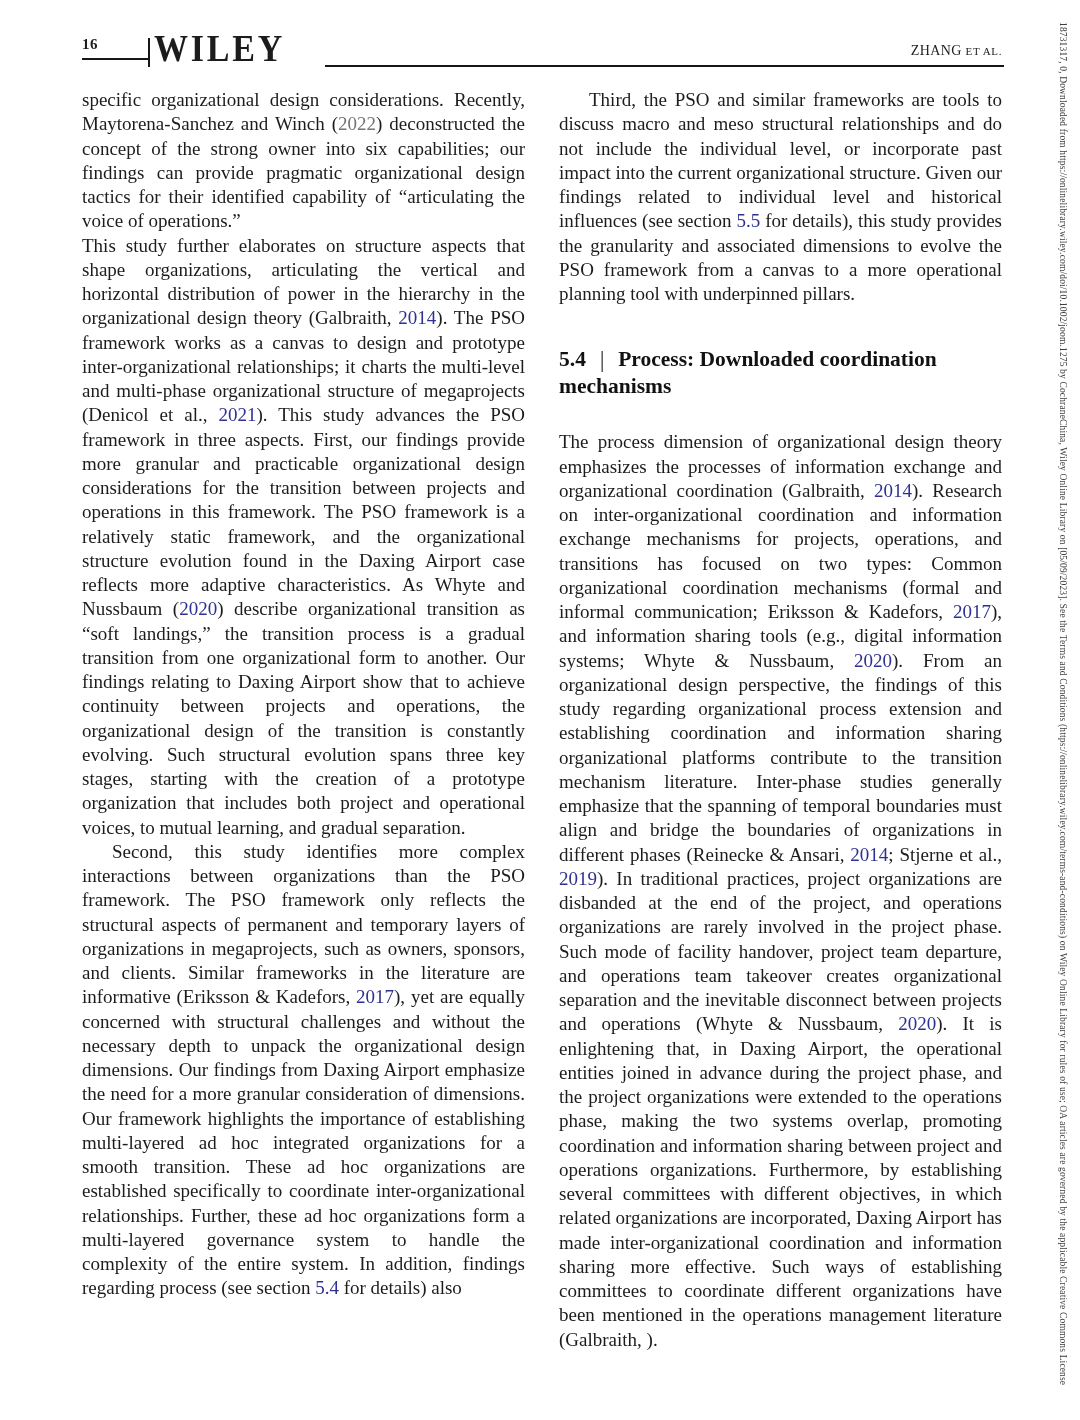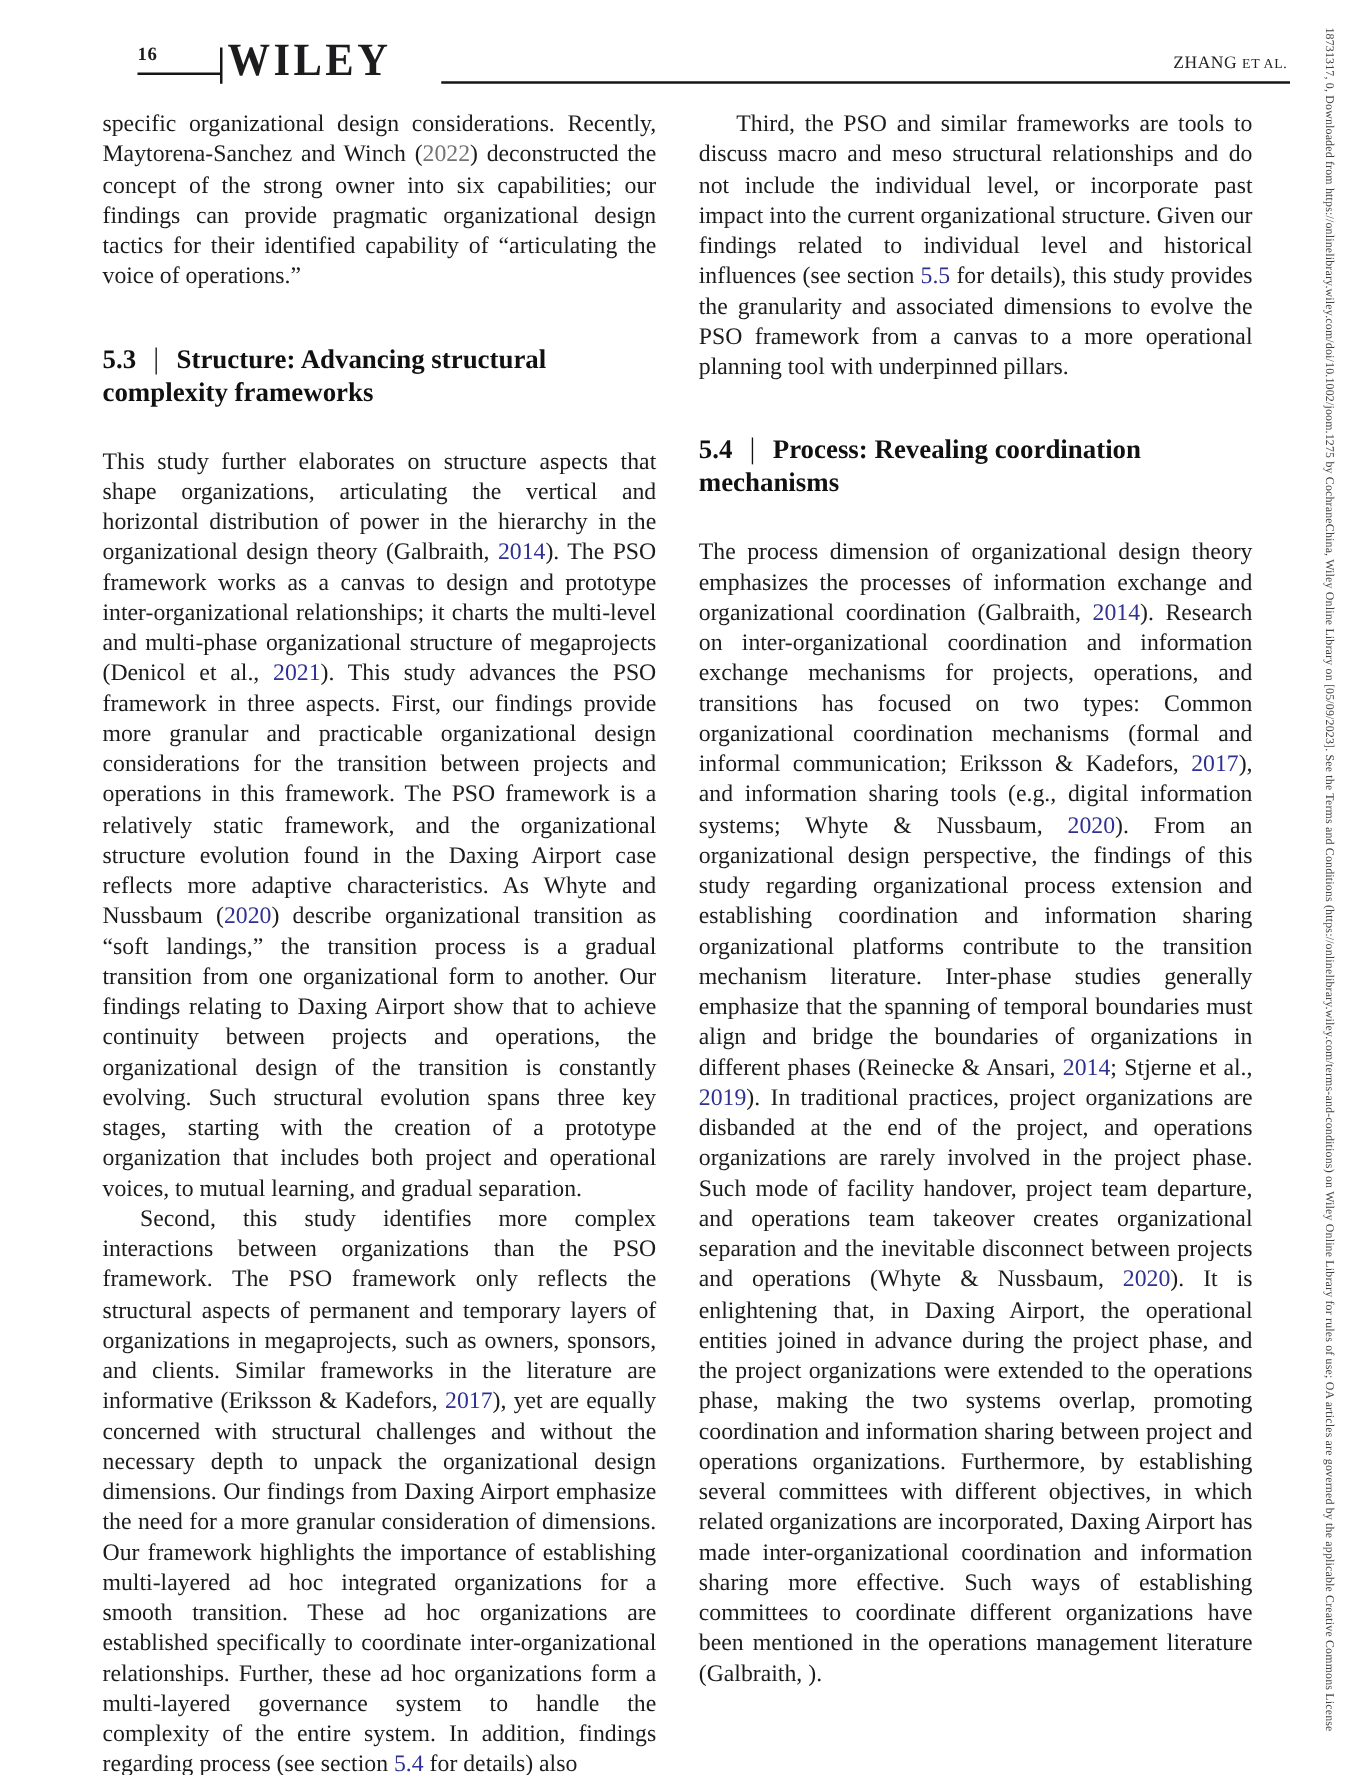--- a/index.html
+++ b/index.html
@@ -7,21 +7,21 @@
   .page {
     position: relative;
     width: 1080px;
     height: 1420px;
     background: #ffffff;
     font-family: "Liberation Serif", serif;
     color: #1c1c1e;
     overflow: hidden;
   }
   
-  .header { position: absolute; top: 30px; left: 82px; width: 922px; height: 42px; margin-left: 28px; }
+  .header { position: absolute; top: 30px; left: 82px; width: 922px; height: 42px; }
   .page-number {
     position: absolute; left: 0; top: 6px;
     font-size: 15px; font-weight: bold; letter-spacing: 0.5px;
   }
   .pn-underline { position: absolute; left: 0; top: 28px; width: 66px; border-top: 2px solid #161616; }
   .brand-tick { position: absolute; left: 66px; top: 8px; height: 29px; border-left: 2px solid #161616; }
   .brand {
     position: absolute; left: 72px; top: -3px;
     font-size: 37px; font-weight: bold; letter-spacing: 3px;
     font-family: "Liberation Serif", serif;
@@ -71,26 +71,25 @@
     <span class="pn-underline"></span>
     <span class="brand-tick"></span>
     <span class="brand">WILEY</span>
     <span class="header-rule"></span>
     <span class="running-head"><span>ZHANG</span> <span class="suffix">ET AL.</span></span>
   </div>
 
   <div class="content">
     <div class="column" id="col-left">
         <p class="">specific organizational design considerations. Recently, Maytorena-Sanchez and Winch (<a class="cite" style="color: #737373;">2022</a>) deconstructed the concept of the strong owner into six capabilities; our findings can provide pragmatic organizational design tactics for their identified capability of “articulating the voice of operations.”</p>
-        <h2 class="section-heading"><span class="sec-num">5.3</span><span class="sec-sep">|</span><span>Structure: Advancing structural complexity frameworks</span></h2>
         <p class="">This study further elaborates on structure aspects that shape organizations, articulating the vertical and horizontal distribution of power in the hierarchy in the organizational design theory (Galbraith, <a class="cite" style="color: rgb(46, 49, 146);">2014</a>). The PSO framework works as a canvas to design and prototype inter-organizational relationships; it charts the multi-level and multi-phase organizational structure of megaprojects (Denicol et al., <a class="cite" style="color: rgb(46, 49, 146);">2021</a>). This study advances the PSO framework in three aspects. First, our findings provide more granular and practicable organizational design considerations for the transition between projects and operations in this framework. The PSO framework is a relatively static framework, and the organizational structure evolution found in the Daxing Airport case reflects more adaptive characteristics. As Whyte and Nussbaum (<a class="cite" style="color: rgb(46, 49, 146);">2020</a>) describe organizational transition as “soft landings,” the transition process is a gradual transition from one organizational form to another. Our findings relating to Daxing Airport show that to achieve continuity between projects and operations, the organizational design of the transition is constantly evolving. Such structural evolution spans three key stages, starting with the creation of a prototype organization that includes both project and operational voices, to mutual learning, and gradual separation.</p>
         <p class="indent">Second, this study identifies more complex interactions between organizations than the PSO framework. The PSO framework only reflects the structural aspects of permanent and temporary layers of organizations in megaprojects, such as owners, sponsors, and clients. Similar frameworks in the literature are informative (Eriksson &amp; Kadefors, <a class="cite" style="color: rgb(46, 49, 146);">2017</a>), yet are equally concerned with structural challenges and without the necessary depth to unpack the organizational design dimensions. Our findings from Daxing Airport emphasize the need for a more granular consideration of dimensions. Our framework highlights the importance of establishing multi-layered ad hoc integrated organizations for a smooth transition. These ad hoc organizations are established specifically to coordinate inter-organizational relationships. Further, these ad hoc organizations form a multi-layered governance system to handle the complexity of the entire system. In addition, findings regarding process (see section <a class="cite" style="color: rgb(46, 49, 146);">5.4</a> for details) also</p>
       </div>
     <div class="column" id="col-right">
         <p class="indent">Third, the PSO and similar frameworks are tools to discuss macro and meso structural relationships and do not include the individual level, or incorporate past impact into the current organizational structure. Given our findings related to individual level and historical influences (see section <a class="cite" style="color: rgb(46, 49, 146);">5.5</a> for details), this study provides the granularity and associated dimensions to evolve the PSO framework from a canvas to a more operational planning tool with underpinned pillars.</p>
-        <h2 class="section-heading"><span class="sec-num">5.4</span><span class="sec-sep">|</span><span>Process: Revealing coordination mechanisms</span></h2>
+        <h2 class="section-heading"><span class="sec-num">5.4</span><span class="sec-sep">|</span><span>Process: Downloaded coordination mechanisms</span></h2>
         <p class="">The process dimension of organizational design theory emphasizes the processes of information exchange and organizational coordination (Galbraith, <a class="cite" style="color: rgb(46, 49, 146);">2014</a>). Research on inter-organizational coordination and information exchange mechanisms for projects, operations, and transitions has focused on two types: Common organizational coordination mechanisms (formal and informal communication; Eriksson &amp; Kadefors, <a class="cite" style="color: rgb(46, 49, 146);">2017</a>), and information sharing tools (e.g., digital information systems; Whyte &amp; Nussbaum, <a class="cite" style="color: rgb(46, 49, 146);">2020</a>). From an organizational design perspective, the findings of this study regarding organizational process extension and establishing coordination and information sharing organizational platforms contribute to the transition mechanism literature. Inter-phase studies generally emphasize that the spanning of temporal boundaries must align and bridge the boundaries of organizations in different phases (Reinecke &amp; Ansari, <a class="cite" style="color: rgb(46, 49, 146);">2014</a>; Stjerne et al., <a class="cite" style="color: rgb(46, 49, 146);">2019</a>). In traditional practices, project organizations are disbanded at the end of the project, and operations organizations are rarely involved in the project phase. Such mode of facility handover, project team departure, and operations team takeover creates organizational separation and the inevitable disconnect between projects and operations (Whyte &amp; Nussbaum, <a class="cite" style="color: rgb(46, 49, 146);">2020</a>). It is enlightening that, in Daxing Airport, the operational entities joined in advance during the project phase, and the project organizations were extended to the operations phase, making the two systems overlap, promoting coordination and information sharing between project and operations organizations. Furthermore, by establishing several committees with different objectives, in which related organizations are incorporated, Daxing Airport has made inter-organizational coordination and information sharing more effective. Such ways of establishing committees to coordinate different organizations have been mentioned in the operations management literature (Galbraith, ).</p>
       </div>
   </div>
 
   <div class="sidebar">18731317, 0, Downloaded from https://onlinelibrary.wiley.com/doi/10.1002/joom.1275 by CochraneChina, Wiley Online Library on [05/09/2023]. See the Terms and Conditions (https://onlinelibrary.wiley.com/terms-and-conditions) on Wiley Online Library for rules of use; OA articles are governed by the applicable Creative Commons License</div>
 
 </div>
 
 </body></html>

